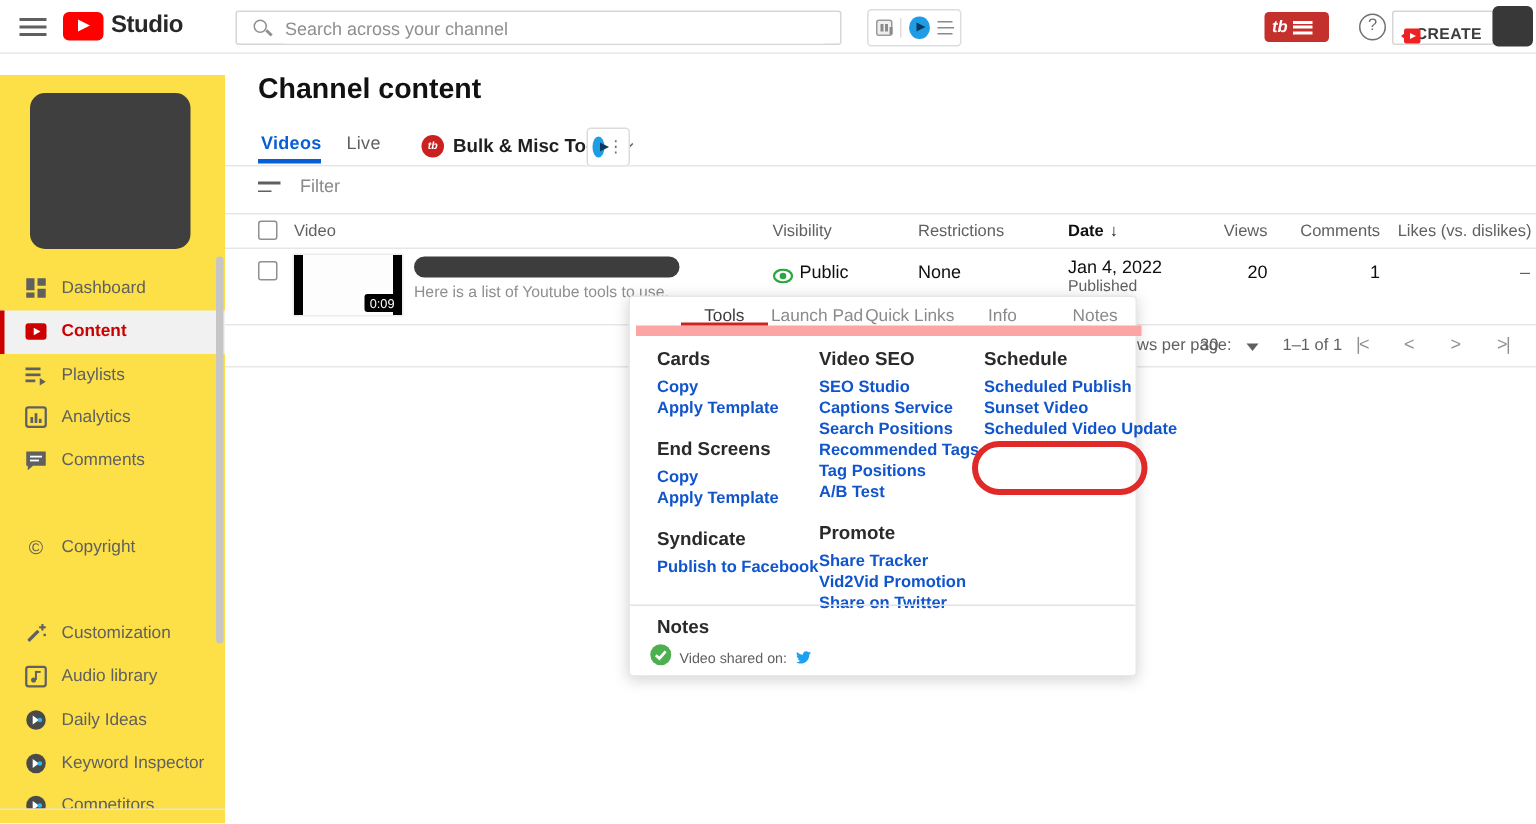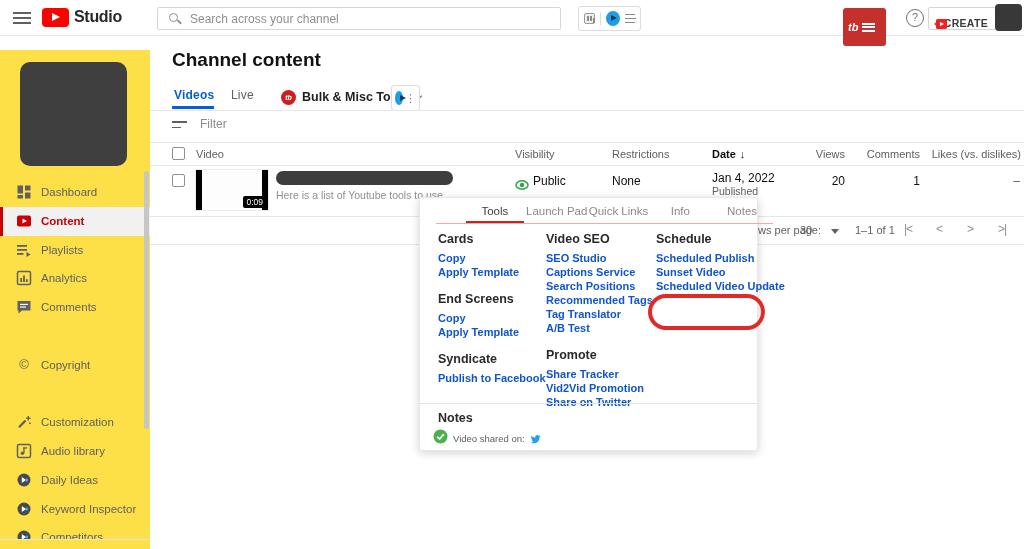--- a/index.html
+++ b/index.html
@@ -20,21 +20,21 @@
   .searchbox input { position:absolute; left:32px; top:0; width:360px; height:21px; border:none; outline:none; font-size:12px; color:#333; font-family:"Liberation Sans",sans-serif; }
   .searchbox input::placeholder { color:#8f8f8f; }
   .ext-toolbar { position:absolute; left:578px; top:6px; width:63px; height:25px; border:1px solid #ddd; border-radius:3px; background:#fff; display:flex; align-items:center; padding:0 5px; gap:5px; }
   .ext-chart { width:12px; height:11px; border:1px solid #9a9a9a; border-radius:2px; position:relative; background:#efefef; }
   .ext-chart::after { content:""; position:absolute; left:2px; bottom:2px; width:2px; height:5px; background:#8a8a8a; box-shadow:3px 0 0 #8a8a8a, 6px 2px 0 #8a8a8a; }
   .ext-sep { width:1px; height:13px; background:#ddd; }
   .viq-circle { width:15px; height:15px; border-radius:50%; background:#1e9de4; position:relative; }
   .viq-circle::after { content:""; position:absolute; left:5px; top:4px; border-left:6px solid #0b3a5e; border-top:3.5px solid transparent; border-bottom:3.5px solid transparent; }
   .ext-menu { width:11px; height:9px; border-top:1.6px solid #8a8a8a; border-bottom:1.6px solid #8a8a8a; position:relative; }
   .ext-menu::after { content:""; position:absolute; left:0; top:2.6px; width:11px; height:1.6px; background:#8a8a8a; }
-  .tb-badge { position:absolute; left:843px; top:8px; width:43px; height:38px; background:#c4302b; border-radius:3px; display:flex; align-items:center; padding:0 5px; gap:4px; }
+  .tb-badge { position:absolute; left:843px; top:8px; width:43px; height:20px; background:#c4302b; border-radius:3px; display:flex; align-items:center; padding:0 5px; gap:4px; }
   .tb-badge .tb-text { color:#fff; font-size:11px; font-weight:700; font-style:italic; }
   .tb-lines { width:13px; height:9px; border-top:2px solid #fff; border-bottom:2px solid #fff; position:relative; }
   .tb-lines::after { content:""; position:absolute; left:0; top:1.6px; width:13px; height:2px; background:#fff; }
   .help-btn { position:absolute; left:906px; top:9px; width:18px; height:18px; border:1.6px solid #707070; border-radius:50%; color:#707070; font-size:11px; text-align:center; line-height:15px; }
   .create-btn { position:absolute; left:928px; top:7px; width:68px; height:23px; border:1px solid #d6d6d6; border-radius:2px; background:#fff; display:flex; align-items:flex-end; padding:0 7px; gap:6px; cursor:pointer; }
   .create-cam { width:15px; height:10px; position:relative; }
   .create-cam .body { position:absolute; left:0; top:0; width:11px; height:10px; background:#e22; border-radius:1.5px; }
   .create-cam .lens { position:absolute; right:0; top:1.5px; border-right:4px solid #e22; border-top:3.5px solid transparent; border-bottom:3.5px solid transparent; }
   .create-cam .play { position:absolute; left:4px; top:2.5px; border-left:4px solid #fff; border-top:2.5px solid transparent; border-bottom:2.5px solid transparent; }
   .create-label { font-size:10.5px; font-weight:700; color:#3c3c3c; letter-spacing:0.3px; }
@@ -93,21 +93,21 @@
   .cell-sub { position:absolute; font-size:10.5px; color:#606060; }
   .eye-icon { position:absolute; left:515px; top:176px; }
 
   
   .pg { position:absolute; top:224px; font-size:11px; color:#606060; }
   .pg-icon { position:absolute; top:222px; font-size:12px; color:#909090; letter-spacing:-1px; text-align:center; width:20px; cursor:pointer; }
   .pg-caret { position:absolute; left:831px; top:229px; border-left:4px solid transparent; border-right:4px solid transparent; border-top:5px solid #606060; }
 
   
   .popup { position:absolute; left:419px; top:197px; width:339px; height:254px; background:#fff; border:1px solid #e8e8e8; border-radius:3px; box-shadow:0 2px 10px rgba(0,0,0,0.18); z-index:50; }
-  .popup-tabs { position:absolute; left:16px; top:0; width:100%; height:26px; display:flex; border-bottom:1px solid #fca5a5;padding-left:28px; }
+  .popup-tabs { position:absolute; left:4px; top:0; width:100%; height:26px; display:flex; border-bottom:7px solid #fca5a5;padding-left:28px; }
   .popup-tab { flex:1; text-align:center; line-height:26px; font-size:11.5px; color:#8a8a8a; cursor:pointer; position:relative; }
   .popup-tab.active { color:#3c3c3c; font-weight:500; }
   .popup-tab.active::after { content:""; position:absolute; left:2px; right:2px; bottom:0; height:2.5px; background:#cc2222; }
   .pp-col { position:absolute; top:27px; width:105px; }
   .pp-col-0 { left:18px; } .pp-col-1 { left:126px; } .pp-col-2 { left:236px; }
   .pp-h { font-size:12.5px; font-weight:700; color:#2a2a2a; margin:13px 0 5px; line-height:14px; }
   .pp-col .group:first-child .pp-h { margin-top:7px; }
   .pp-link { font-size:11px; font-weight:700; color:#1155cc; line-height:14px; cursor:pointer; white-space:nowrap; }
   .pp-notes-divider { position:absolute; left:0; top:205px; width:100%; height:1px; background:#e2e2e2; }
   .pp-notes-title { position:absolute; left:18px; top:213px; font-size:12.5px; font-weight:700; color:#2a2a2a; }
@@ -396,21 +396,21 @@
       </div>
     </div>
 
     <div class="pp-col pp-col-1">
       <div class="group">
         <div class="pp-h">Video SEO</div>
         <div class="pp-link">SEO Studio</div>
         <div class="pp-link">Captions Service</div>
         <div class="pp-link">Search Positions</div>
         <div class="pp-link">Recommended Tags</div>
-        <div class="pp-link">Tag Translator</div>
+        <div class="pp-link">Tag Positions</div>
         <div class="pp-link">A/B Test</div>
       </div>
       <div class="group">
         <div class="pp-h">Promote</div>
         <div class="pp-link">Share Tracker</div>
         <div class="pp-link">Vid2Vid Promotion</div>
         <div class="pp-link">Share on Twitter</div>
       </div>
     </div>
 

